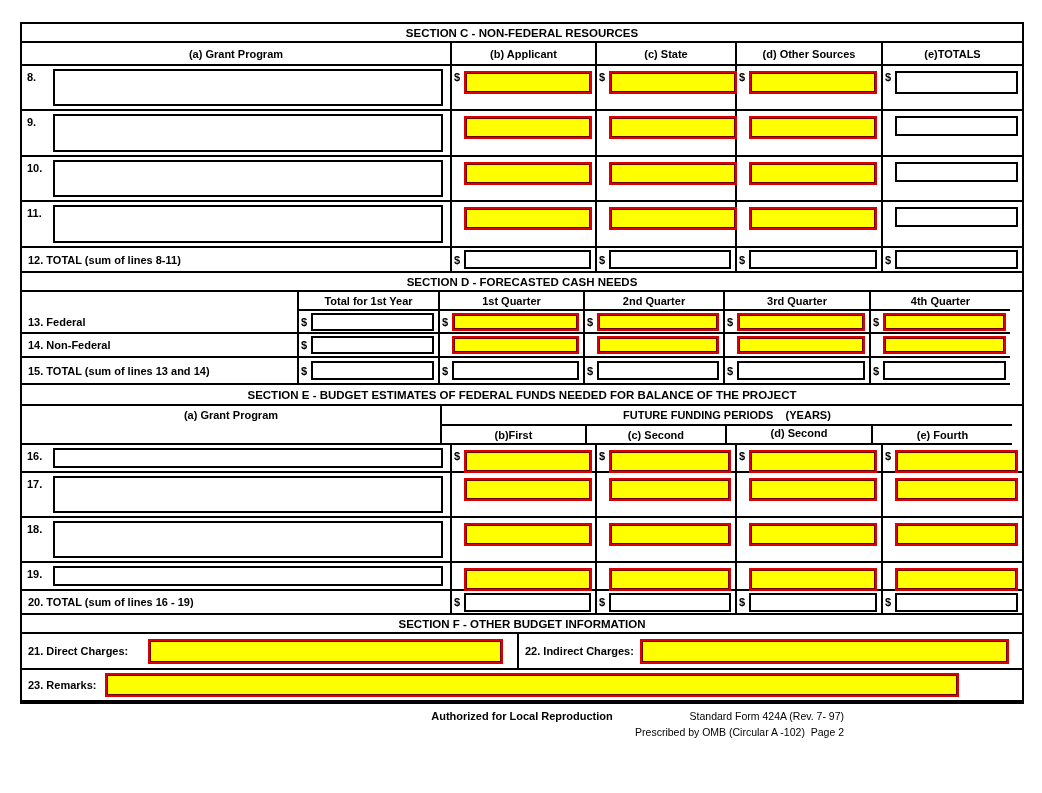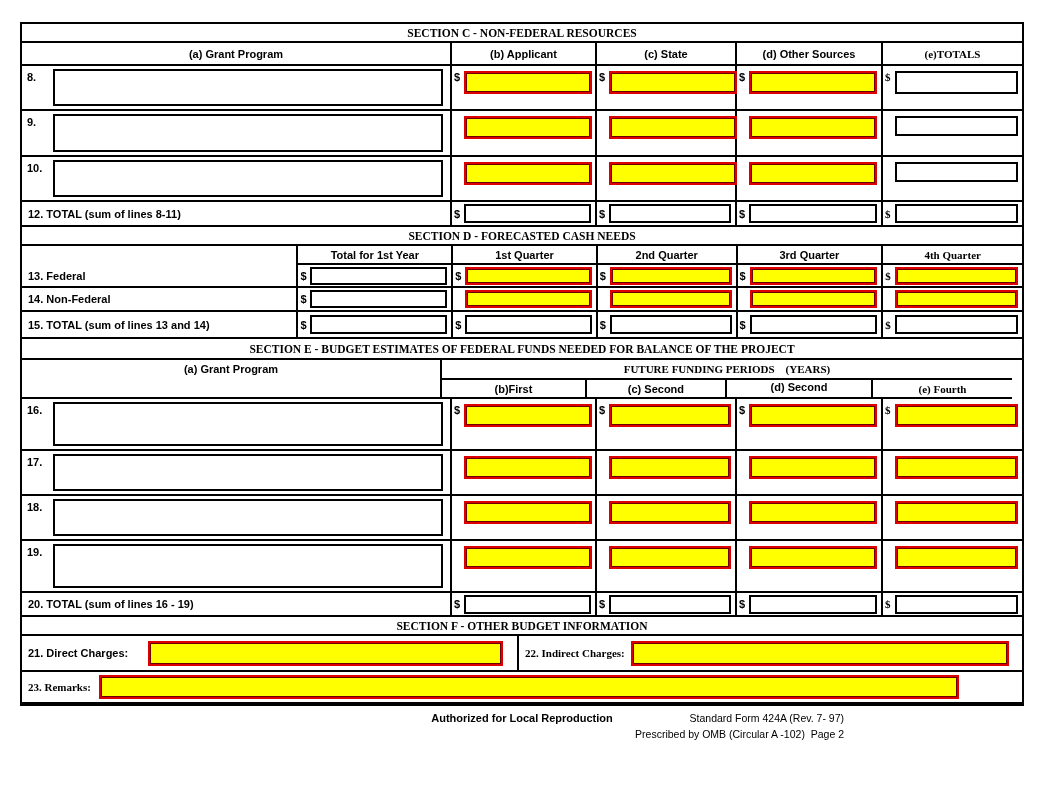--- a/index.html
+++ b/index.html
@@ -2,33 +2,33 @@
 <html><head>
 <meta charset="utf-8">
 <style>
   html,body{margin:0;padding:0;background:#ffffff;width:1042px;height:793px;overflow:hidden;
     font-family:"Liberation Sans","DejaVu Sans",sans-serif;color:#000;}
   .form-table{position:relative;margin:22px 0 0 20px;width:1004px;
     border:2px solid #000;border-bottom:4px solid #000;box-sizing:border-box;}
   .row{display:flex;box-sizing:border-box;}
   .cell{box-sizing:border-box;border-right:2px solid #000;border-bottom:2px solid #000;
     position:relative;display:flex;align-items:center;}
-  .cell.last{border-right:none;font-family:Liberation Serif, serif;}
+  .cell.last{border-right:none;}
   .cell.nobot{border-bottom:none;}
   .titlebar{justify-content:center;font-weight:bold;font-size:11.5px;width:100%;}
   .hdr{justify-content:center;font-weight:bold;font-size:11px;text-align:center;}
   .pre{white-space:pre;}
   
   .cA{width:430px}.cB{width:145px}.cC{width:140px}.cD{width:146px}.cE{width:139px}
-  .dL{width:277px}.dT{width:155px}
+  .dL{width:277px}.dT{width:141px}
   .fL{width:497px}.fR{width:503px}
   
   .h19{height:19px}.h21{height:21px}.h23{height:23px}.h24{height:24px}.h25{height:25px}
   .h27{height:27px}.h30{height:30px}.h36{height:36px}.h39{height:39px}
-  .h44{height:52px}.h45{height:45px}.h46{height:46px}
+  .h44{height:28px}.h45{height:45px}.h46{height:46px}
   .num-cell{align-items:stretch;}
   .num{width:26px;padding-left:5px;font-weight:bold;font-size:11px;display:flex;align-items:flex-start;padding-top:5px;}
   .wbox{background:#fff;border:2px solid #000;box-sizing:border-box;}
   .grant-box{flex:1;margin:3px 7px 3px 0;}
   .ybox{background:#FFFF00;border:2px solid #DD0000;box-shadow:inset 0 0 0 1px #6b0000;box-sizing:border-box;}
   .vcell{align-items:flex-start;padding:0 4px 0 2px;}
   .vcell .dollar{font-weight:bold;font-size:11px;width:10px;flex:none;}
   .topoff{padding-top:5px;}
   .midoff{align-items:center;}
   .vbox{width:128px;height:23px;flex:none;}
@@ -114,20 +114,38 @@
       <div class="ybox vbox"></div>
     </div>
     <div class="cell cD vcell topoff nodollar">
       <div class="ybox vbox"></div>
     </div>
     <div class="cell cE vcell topoff nodollar last">
       <div class="wbox vbox fill" style="height:20px"></div>
     </div>
   </div>
 
+  <div class="row h46">
+    <div class="cell cA num-cell">
+      <span class="num">11.</span>
+      <div class="wbox grant-box"></div>
+    </div>
+    <div class="cell cB vcell topoff nodollar">
+      <div class="ybox vbox"></div>
+    </div>
+    <div class="cell cC vcell topoff nodollar">
+      <div class="ybox vbox"></div>
+    </div>
+    <div class="cell cD vcell topoff nodollar">
+      <div class="ybox vbox"></div>
+    </div>
+    <div class="cell cE vcell topoff nodollar last">
+      <div class="wbox vbox fill" style="height:20px"></div>
+    </div>
+  </div>
 
   <div class="row h25">
     <div class="cell cA label-cell">12. TOTAL (sum of lines 8-11)</div>
     <div class="cell cB vcell midoff">
       <span class="dollar">$</span>
       <div class="wbox vbox fill tot-box" style="margin-top:0"></div>
     </div>
     <div class="cell cC vcell midoff">
       <span class="dollar">$</span>
       <div class="wbox vbox fill tot-box" style="margin-top:0"></div>

